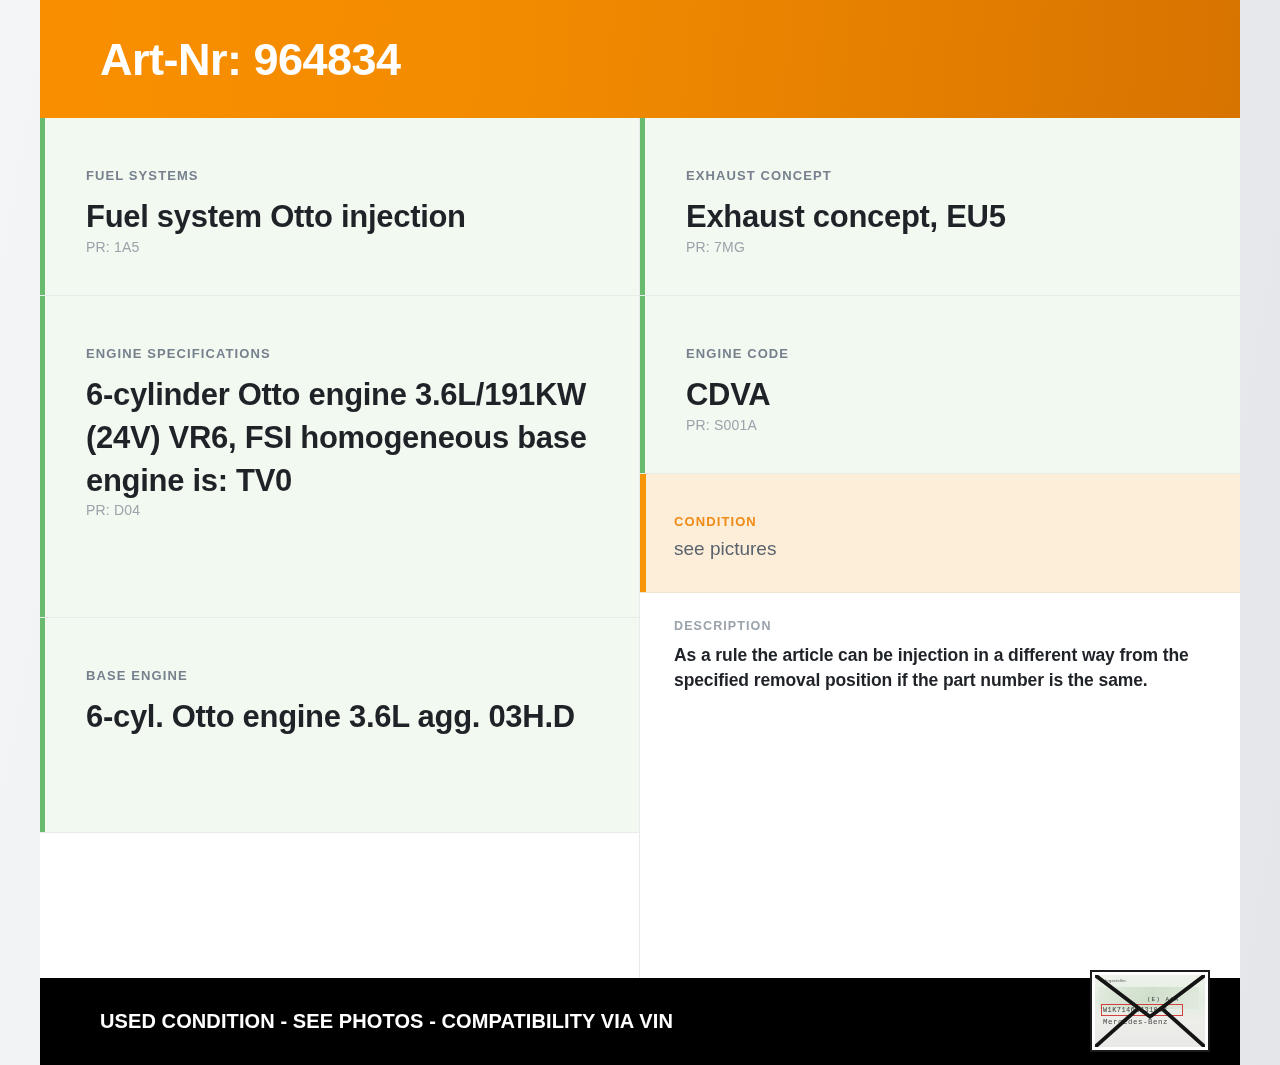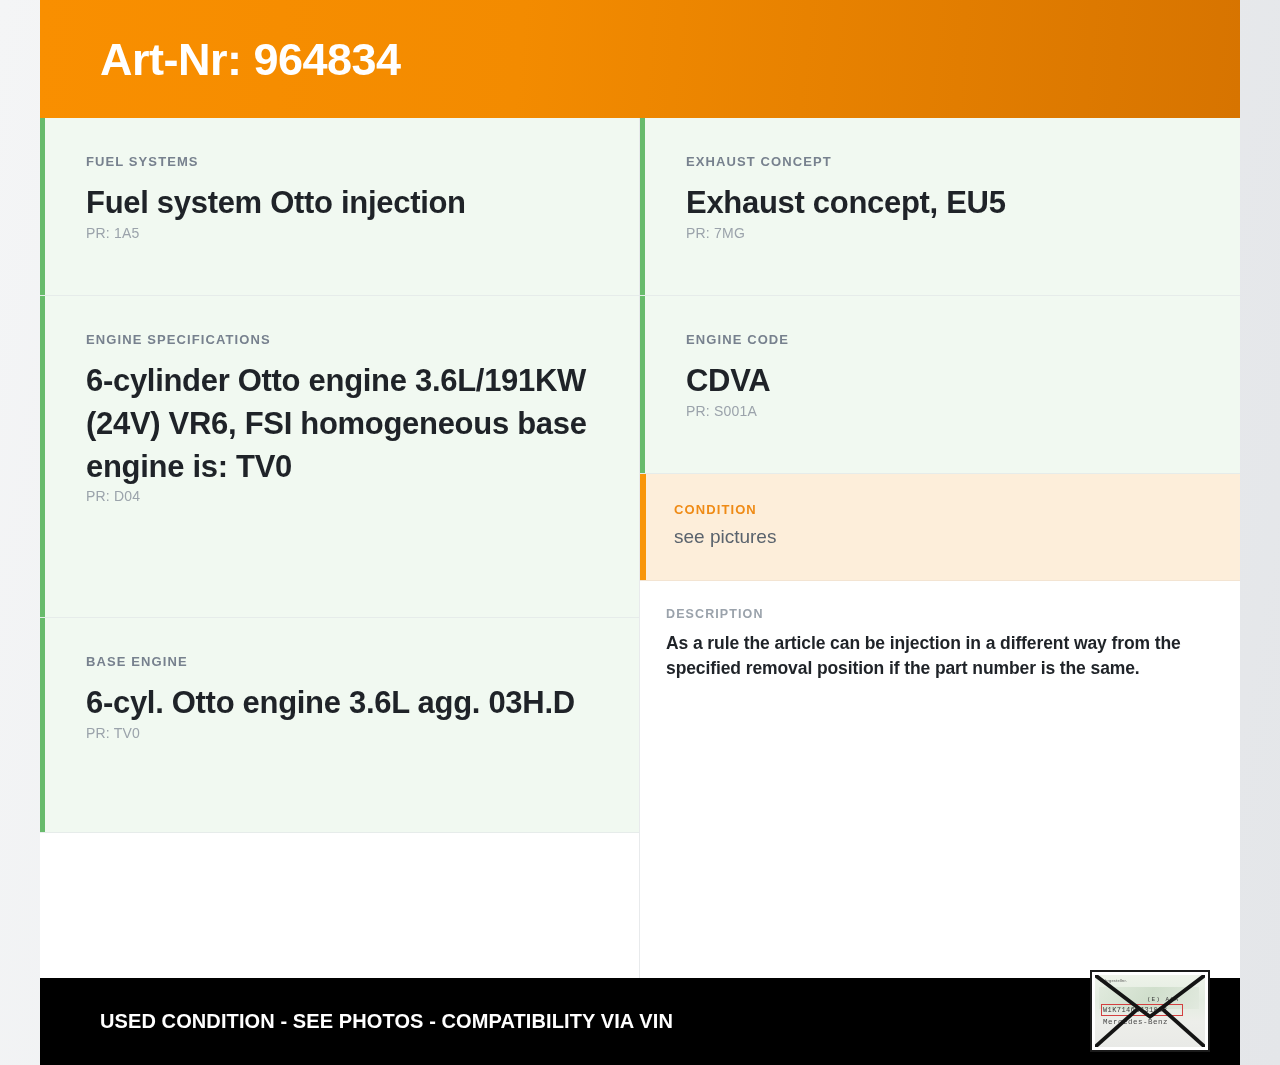--- a/index.html
+++ b/index.html
@@ -72,21 +72,21 @@
     flex: 1 1 auto;
     display: flex;
     flex-direction: column;
     background: #1d4ed8;
   }
 
   
   .spec {
     position: relative;
     background: #f1f9f1;
-    padding: 36px 44px 30px 46px;
+    padding: 50px 44px 30px 46px;
     border-bottom: 1px solid #e6ecea;
   }
   .spec::before {
     content: "";
     position: absolute;
     left: 0; top: 0; bottom: 0;
     width: 5px;
     background: #68bb6c;
   }
   .spec-label {
@@ -130,20 +130,21 @@
     width: 6px;
     background: #f8960a;
   }
   .condition-label {
     font-size: 13px;
     font-weight: bold;
     letter-spacing: 1.1px;
     color: #ef8b16;
     text-transform: uppercase;
     margin-bottom: 8px;
+    margin-top: 12px;
   }
   .condition-value {
     font-size: 19px;
     color: #5a636d;
     line-height: 1.3;
   }
 
   
   .note {
     background: #ffffff;
@@ -159,21 +160,21 @@
   }
   .note-text {
     font-size: 17.5px;
     font-weight: bold;
     color: #1f2328;
     line-height: 1.42;
     letter-spacing: -0.1px;
   }
 
   .col-left .note { padding-left: 26px; }
-  .col-right .note { padding-left: 26px; }
+  .col-right .note { padding-left: 34px; }
 
   .filler { flex: 1 1 auto; background: #ffffff; }
 
   
   .footer {
     position: relative;
     height: 87px;
     flex: 0 0 87px;
     background: #000000;
     display: flex;
@@ -279,21 +280,20 @@
 
         <div class="spec tall-2">
           <div class="spec-label">ENGINE SPECIFICATIONS</div>
           <div class="spec-value">6-cylinder Otto engine 3.6L/191KW (24V) VR6, FSI homogeneous base engine is: TV0</div>
           <div class="spec-pr">PR: D04</div>
         </div>
 
         <div class="spec tall-3">
           <div class="spec-label">BASE ENGINE</div>
           <div class="spec-value">6-cyl. Otto engine 3.6L agg. 03H.D</div>
-          <div class="spec-pr">PR: TV0</div>
         </div>
 
 
         <div class="filler"></div>
       </div>
 
       <div class="col-right">
 
         <div class="spec tall-1">
           <div class="spec-label">EXHAUST CONCEPT</div>

